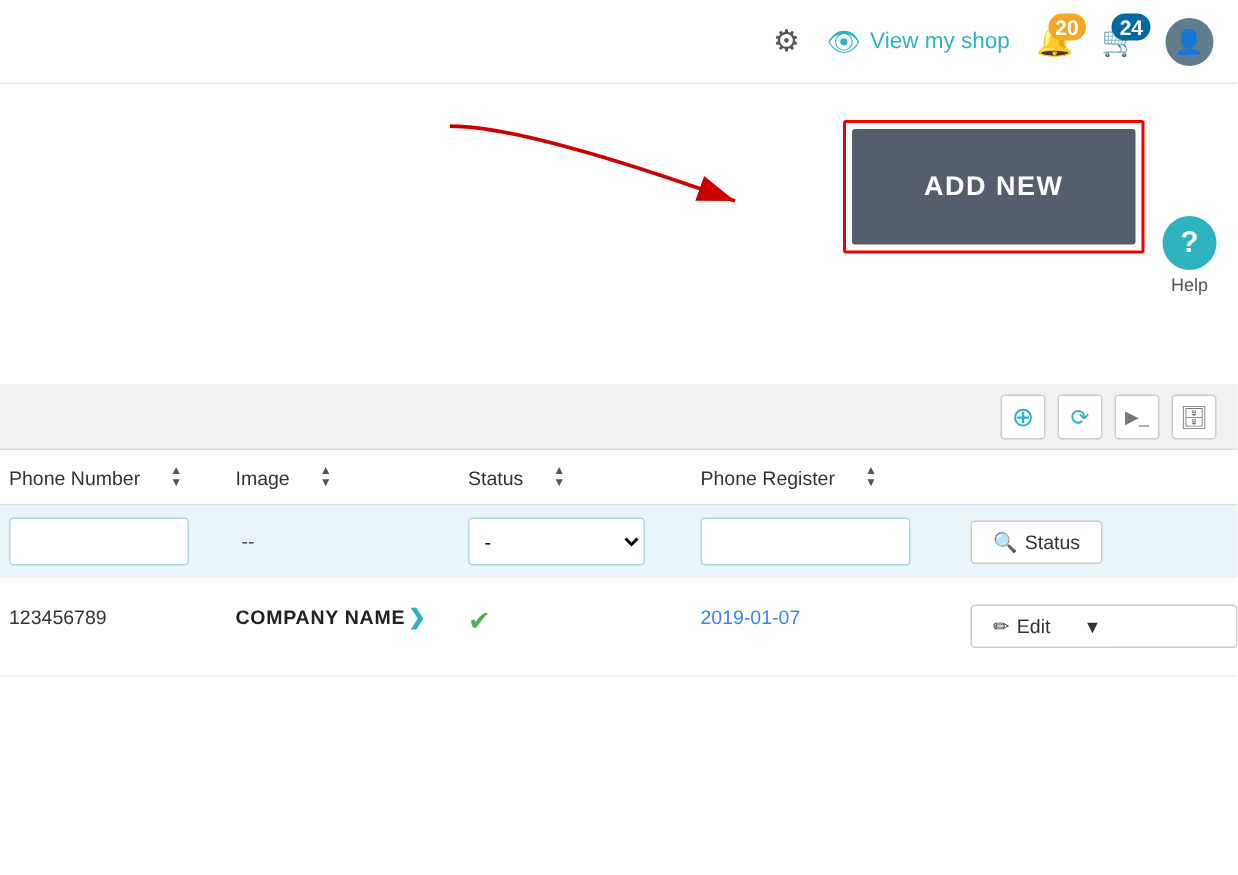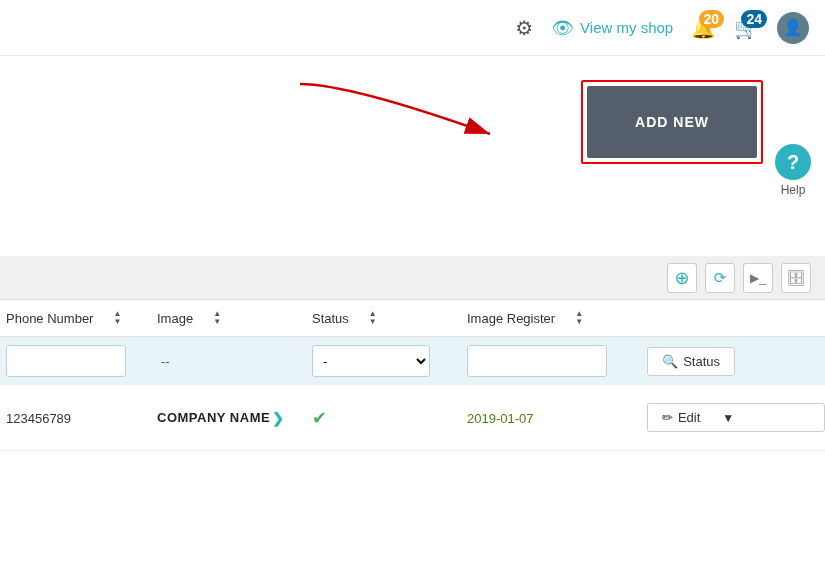--- a/index.html
+++ b/index.html
@@ -67,21 +67,21 @@
       right: 62px;
       border: 2px solid #e00;
       padding: 4px;
       border-radius: 2px;
     }
     .add-new-btn {
       background: #555e6b;
       color: #fff;
       border: none;
       padding: 28px 48px;
-      font-size: 14px;
+      font-size: 18px;
       font-weight: 600;
       letter-spacing: 1px;
       cursor: pointer;
       display: block;
       border-radius: 2px;
     }
 
     
     .help-btn {
       position: absolute;
@@ -211,40 +211,40 @@
       padding: 6px 14px;
       font-size: 13px;
       cursor: pointer;
       color: #333;
     }
     .search-btn .search-icon { color: #555; }
 
     
     .data-row {
       display: flex;
-      align-items: center;
+      align-items: flex-start;
       padding: 18px 0;
       padding-left: 2px;
       border-bottom: 1px solid #f0f0f0;
     }
     .company-logo {
       display: flex;
       align-items: center;
       gap: 2px;
       font-weight: 700;
       font-size: 13px;
       color: #222;
       letter-spacing: 0.5px;
     }
     .company-logo .arrow-right {
       color: #2db3c0;
       font-size: 14px;
     }
     .check-icon { color: #4caf50; font-size: 18px; }
-    .date-cell { font-size: 13px; color: #4d7c0f; }
+    .date-cell { font-size: 13px; color: #3b82f6; }
     .edit-btn-group {
       display: flex;
       align-items: center;
       border: 1px solid #ccc;
       border-radius: 3px;
       overflow: hidden;
       cursor: pointer;
     }
     .edit-btn-main {
       display: flex;
@@ -341,21 +341,21 @@
   </div>
   <div class="col-image col-header">
     <span>Image</span>
     <span class="sort-icons">▲<br>▼</span>
   </div>
   <div class="col-status col-header">
     <span>Status</span>
     <span class="sort-icons">▲<br>▼</span>
   </div>
   <div class="col-date col-header">
-    <span>Image Register</span>
+    <span>Phone Register</span>
     <span class="sort-icons">▲<br>▼</span>
   </div>
   <div class="col-action"></div>
 </div>
 
 <div class="filter-row">
   <div class="col-phone">
     <input class="filter-input" type="text" placeholder="" style="">
   </div>
   <div class="col-image">

